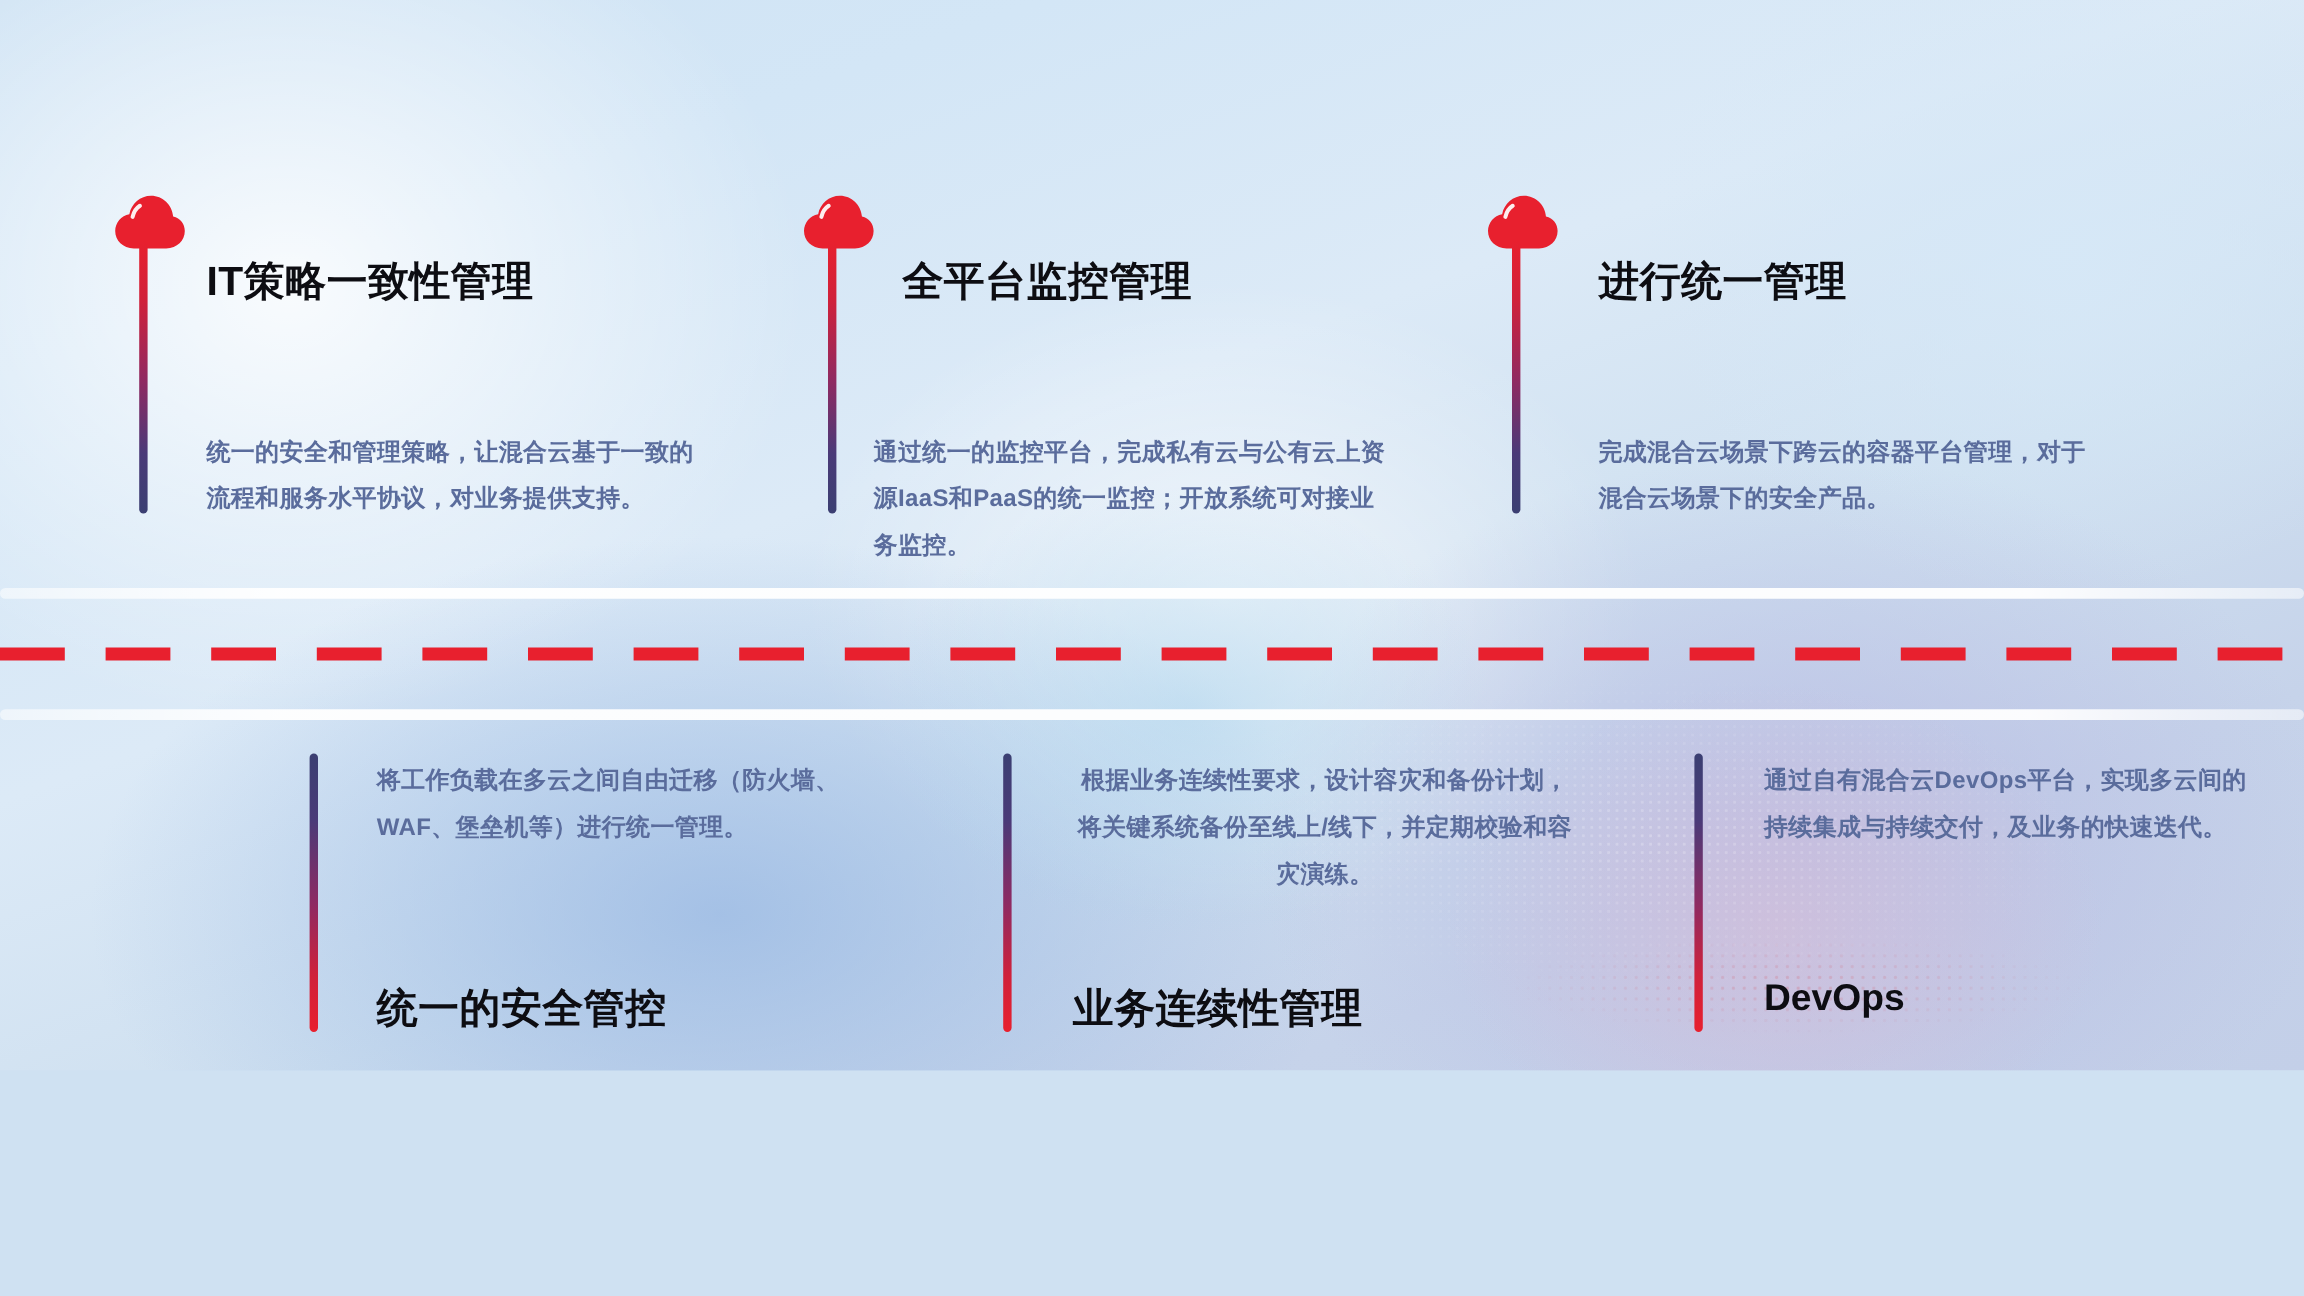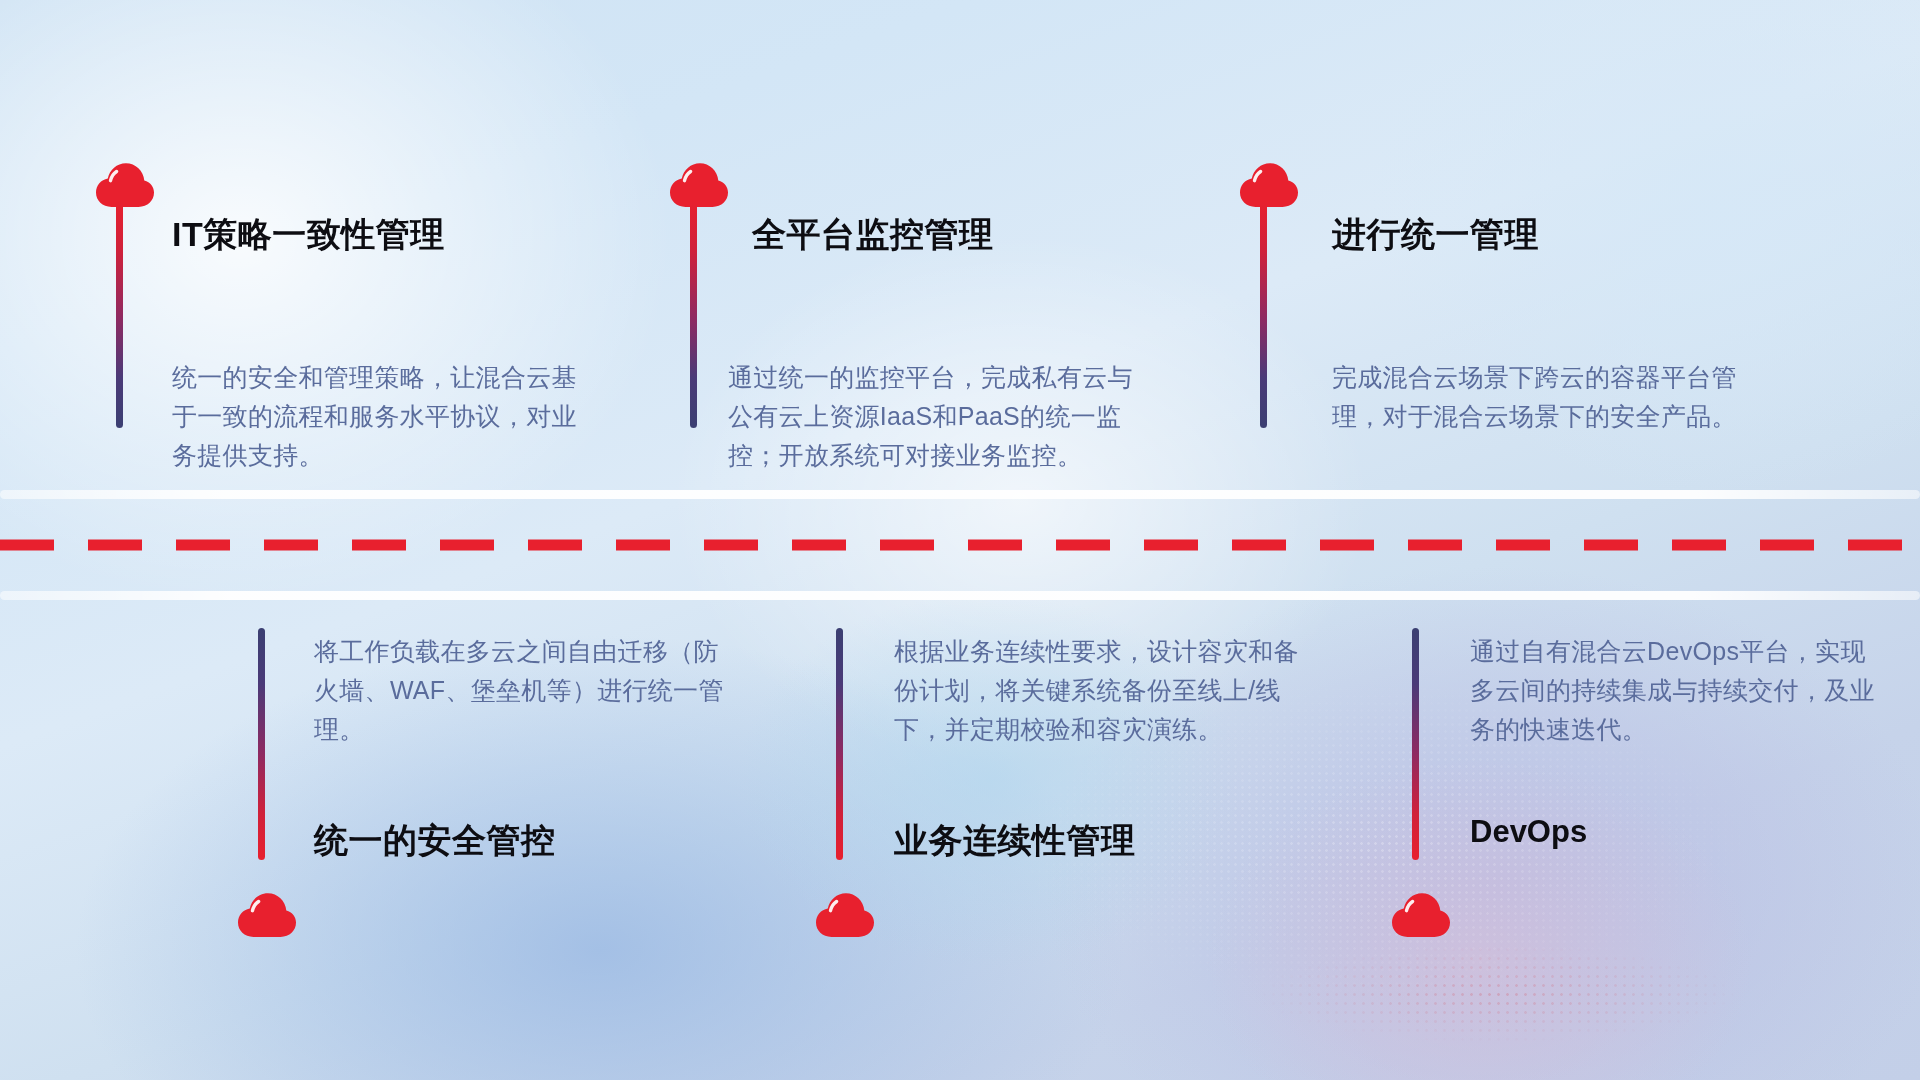--- a/index.html
+++ b/index.html
@@ -1,21 +1,21 @@
 <!DOCTYPE html>
 <html><head>
 <meta charset="utf-8">
 <style>
   html,body{margin:0;padding:0;}
   body{
     width:1920px;height:1080px;overflow:hidden;
     font-family:"Liberation Sans","DejaVu Sans",sans-serif;
     background:#cfe1f2;
   }
-  .stage{position:relative;width:1920px;height:1080px;overflow:hidden;}
+  .stage{position:relative;width:1920px;height:892px;overflow:hidden;}
 
   
   .bg-base{position:absolute;inset:0;
     background:linear-gradient(160deg,#cfe3f4 0%,#d3e6f6 20%,#dceaf7 42%,#cfe0f0 62%,#c6d3ea 80%,#c3cfe8 100%);}
   .bg-glow-l{position:absolute;left:-360px;top:-260px;width:1200px;height:1000px;
     background:radial-gradient(closest-side,rgba(255,255,255,.85),rgba(255,255,255,0) 72%);}
   .bg-glow-c{position:absolute;left:520px;top:120px;width:1000px;height:760px;
     background:radial-gradient(closest-side,rgba(255,255,255,.62),rgba(255,255,255,0) 70%);}
   .bg-glow-r{position:absolute;right:-300px;top:-200px;width:1000px;height:820px;
     background:radial-gradient(closest-side,rgba(214,232,247,.95),rgba(214,232,247,0) 70%);}
@@ -54,22 +54,22 @@
   .cloud svg{display:block;width:62px;height:48px;}
 
   .stem{position:absolute;width:7px;border-radius:4px;}
   .stem-down{background:linear-gradient(180deg,#e8202e 0%,#d0213a 22%,#8e2a62 52%,#4a3a78 78%,#3b3f72 100%);}
   .stem-up{background:linear-gradient(180deg,#3b3f72 0%,#4a3a78 24%,#8e2a62 54%,#d0213a 80%,#e8202e 100%);}
 
   .heading{position:absolute;color:#0d0d12;font-size:34px;font-weight:700;
     letter-spacing:.5px;white-space:nowrap;}
   .heading.latin{font-size:31px;letter-spacing:0;}
 
-  .body{position:absolute;color:#5a6c9c;font-size:25px;line-height:39px;
-    letter-spacing:.3px;font-weight:400;}
+  .body{position:absolute;color:#5a6c9c;font-size:20px;line-height:39px;
+    letter-spacing:.3px;font-weight:700;}
 </style>
 </head>
 <body>
 
 <div class="stage">
 
   <div class="bg-base"></div>
   <div class="bg-glow-l"></div>
   <div class="bg-glow-c"></div>
   <div class="bg-glow-r"></div>
@@ -139,21 +139,21 @@
   </div>
 
   <div class="col">
     <div class="stem stem-up" style="left:836px;top:628px;height:232px;"></div>
     <div class="cloud" style="left:814px;top:890px;">
       <svg viewBox="0 0 62 48">
         <path d="M17.5 47C8.4 47 2 40.6 2 32.6c0-7.1 5-12.9 11.8-14.1C15.4 9.9 22.9 3.2 31.9 3.2c9.7 0 17.6 7.6 18.4 17.2C56.4 21.9 60 26.7 60 32.6 60 40.6 53.6 47 44.5 47Z" fill="#e8202e"></path>
         <path d="M22.6 11.5c-3.1 2-5.2 5.2-6.1 9.2" stroke="#ffffff" stroke-width="3.4" stroke-linecap="round" fill="none" opacity="0.92"></path>
       </svg>
     </div>
-    <div class="body" style="left:894px;top:632px;width:420px;">根据业务连续性要求，设计容灾和备份计划，将关键系统备份至线上/线下，并定期校验和容灾演练。</div>
+    <div class="body" style="left:894px;top:632px;width:420px;text-align:center;">根据业务连续性要求，设计容灾和备份计划，将关键系统备份至线上/线下，并定期校验和容灾演练。</div>
     <div class="heading" style="left:894px;top:818px;text-align:right;">业务连续性管理</div>
   </div>
 
   <div class="col">
     <div class="stem stem-up" style="left:1412px;top:628px;height:232px;"></div>
     <div class="cloud" style="left:1390px;top:890px;">
       <svg viewBox="0 0 62 48">
         <path d="M17.5 47C8.4 47 2 40.6 2 32.6c0-7.1 5-12.9 11.8-14.1C15.4 9.9 22.9 3.2 31.9 3.2c9.7 0 17.6 7.6 18.4 17.2C56.4 21.9 60 26.7 60 32.6 60 40.6 53.6 47 44.5 47Z" fill="#e8202e"></path>
         <path d="M22.6 11.5c-3.1 2-5.2 5.2-6.1 9.2" stroke="#ffffff" stroke-width="3.4" stroke-linecap="round" fill="none" opacity="0.92"></path>
       </svg>

